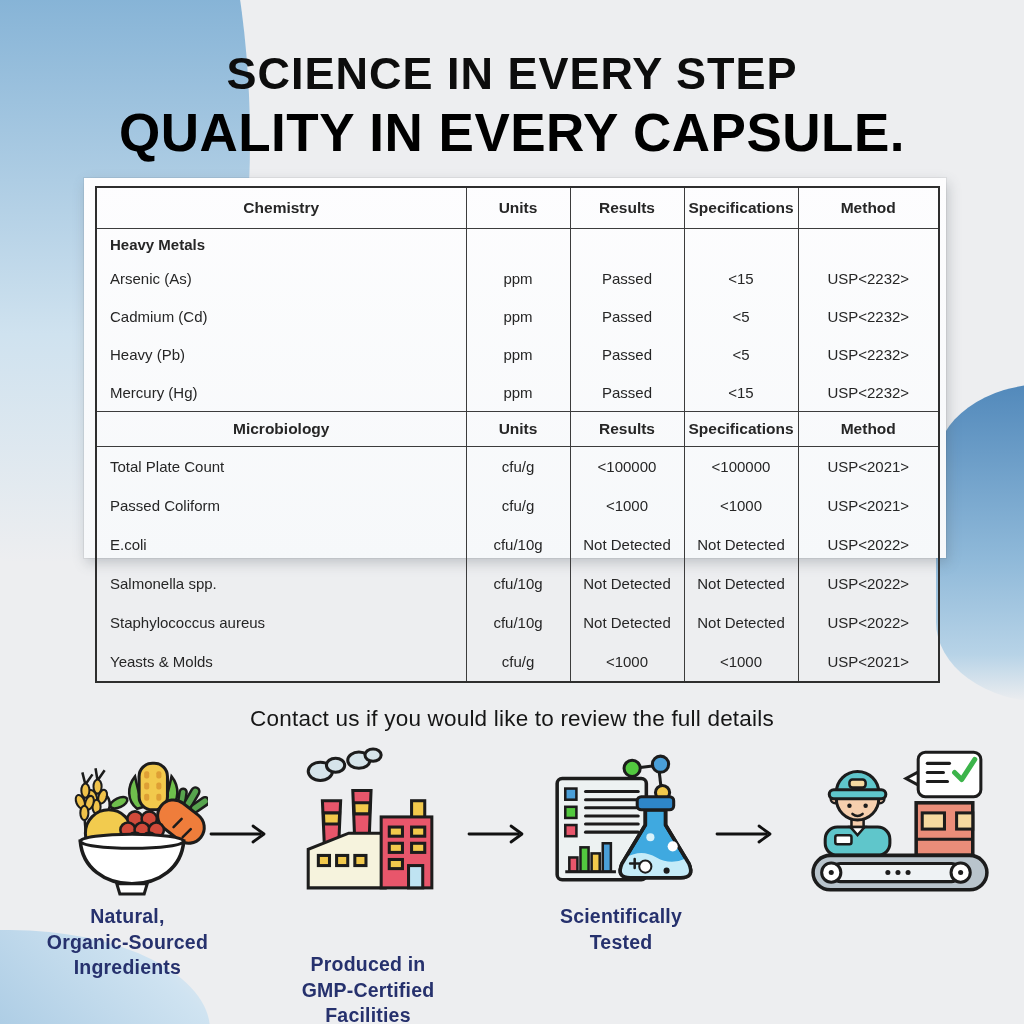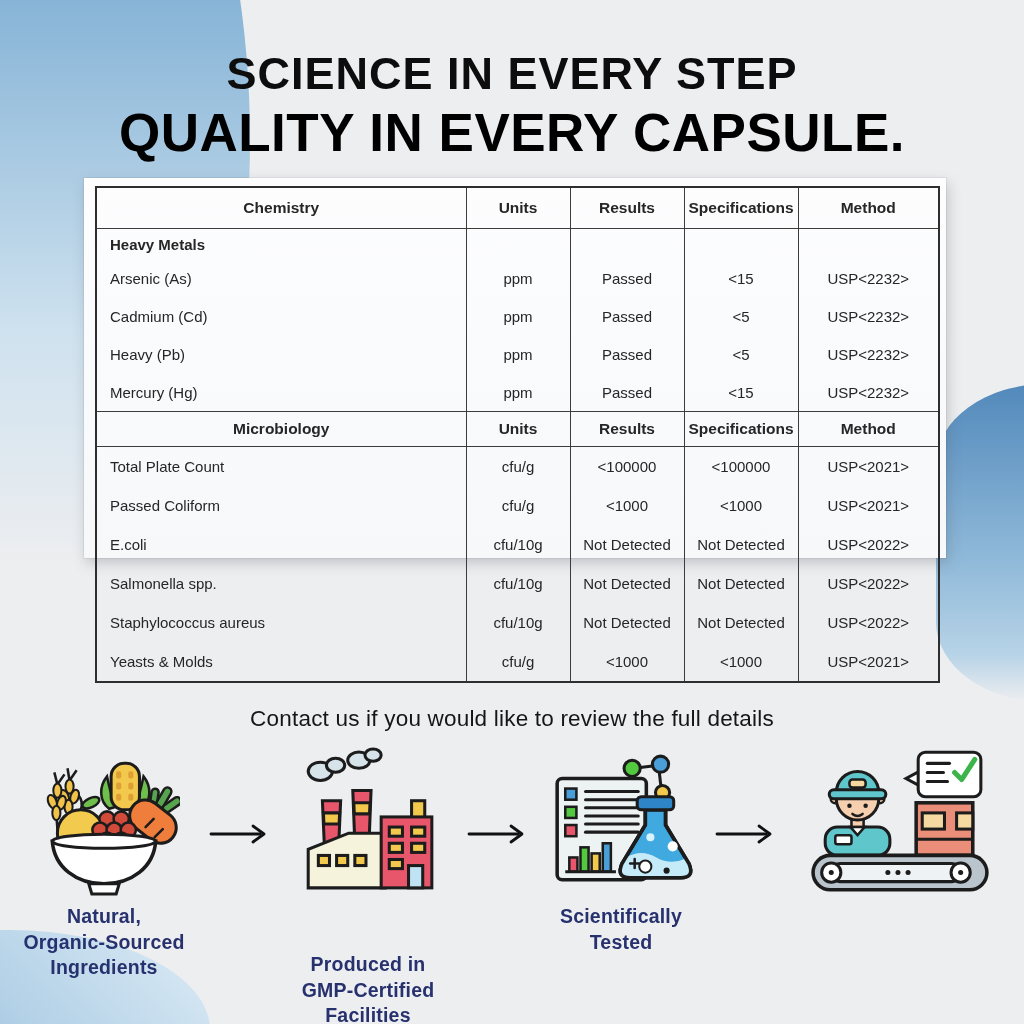--- a/index.html
+++ b/index.html
@@ -57,21 +57,21 @@
   .contact{
     position:absolute;top:706px;left:0;width:1024px;text-align:center;
     font-size:22.5px;color:#161616;font-weight:500;letter-spacing:0.2px;
   }
   
   .process{
     position:absolute;top:746px;left:0;width:1024px;
     display:flex;justify-content:center;align-items:flex-start;
   }
   .step{display:flex;flex-direction:column;align-items:center;}
-  .step.s1{width:208px;}.step.s2{width:196px;gap:48px;}.step.s3{width:186px;}.step.s4{width:248px;}
+  .step.s1{width:208px;align-items:flex-end;}.step.s2{width:196px;gap:48px;}.step.s3{width:186px;}.step.s4{width:248px;}
   .step .label{
     margin-top:6px;font-weight:700;font-size:19.5px;color:#26316d;text-align:center;
     white-space:pre-line;line-height:1.32;letter-spacing:0.2px;
   }
   .arrow{margin-top:76px;flex:0 0 auto;}
 </style>
 </head>
 <body>
 
 <div class="blob blob-tl"></div>

